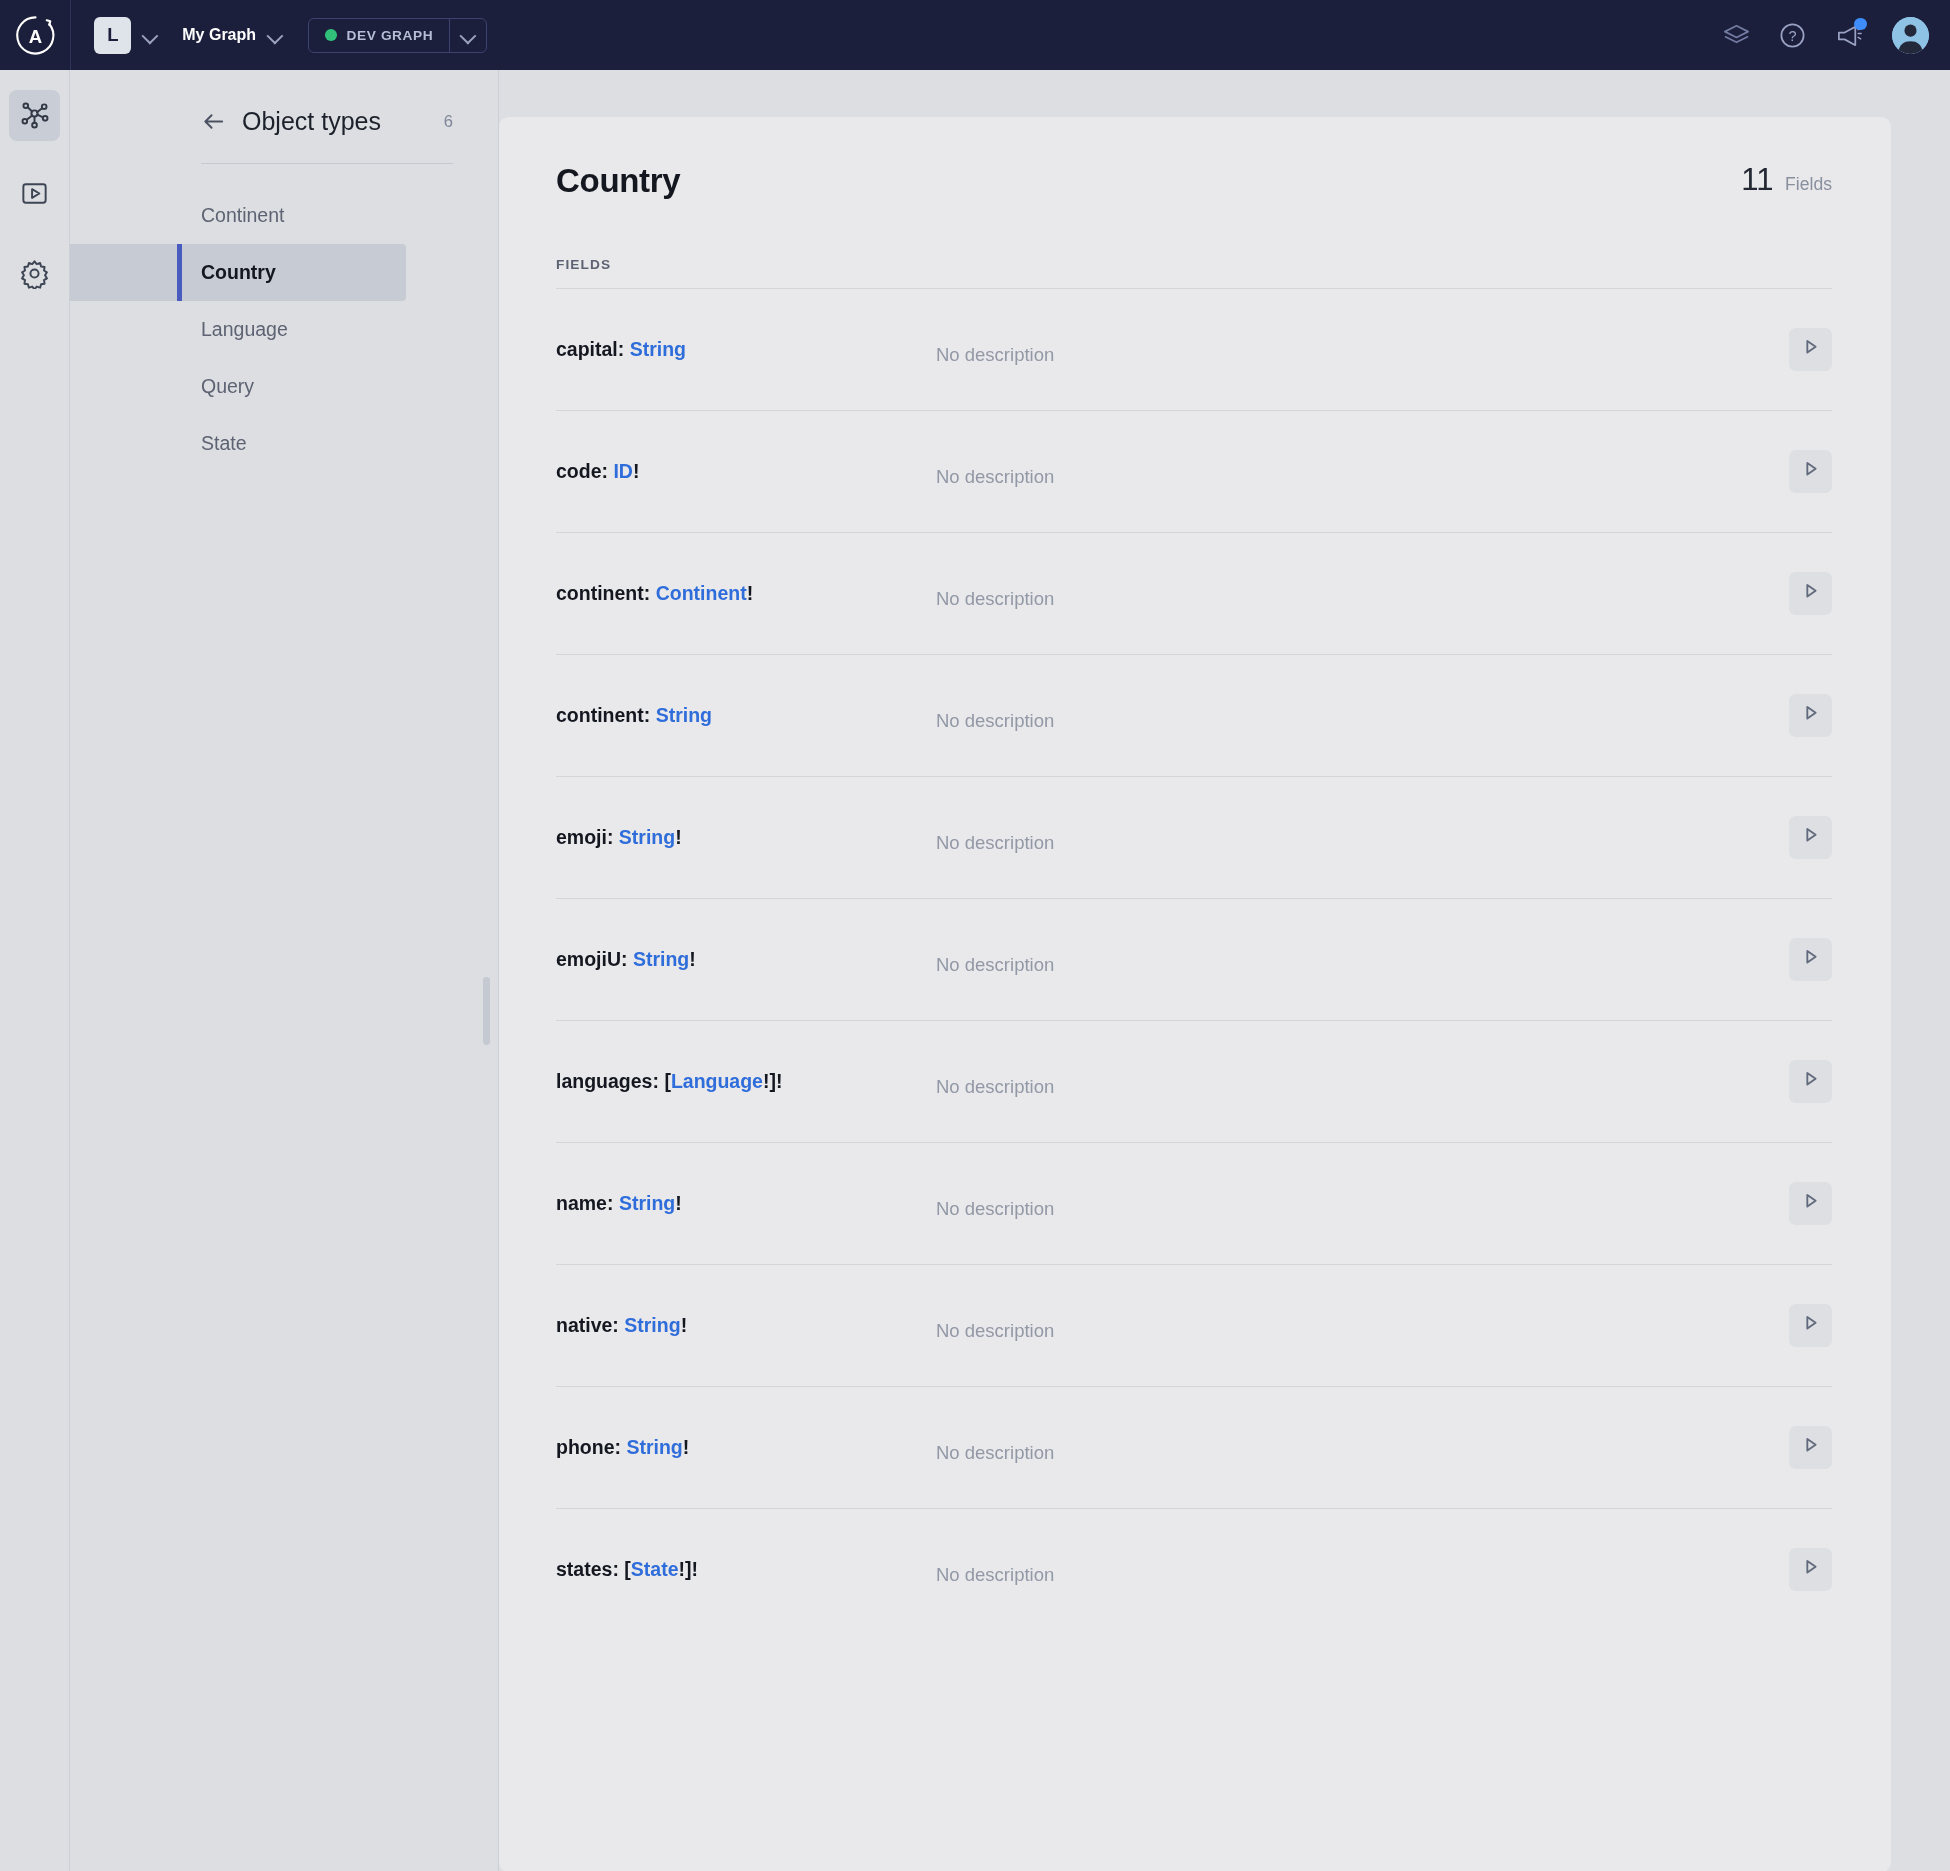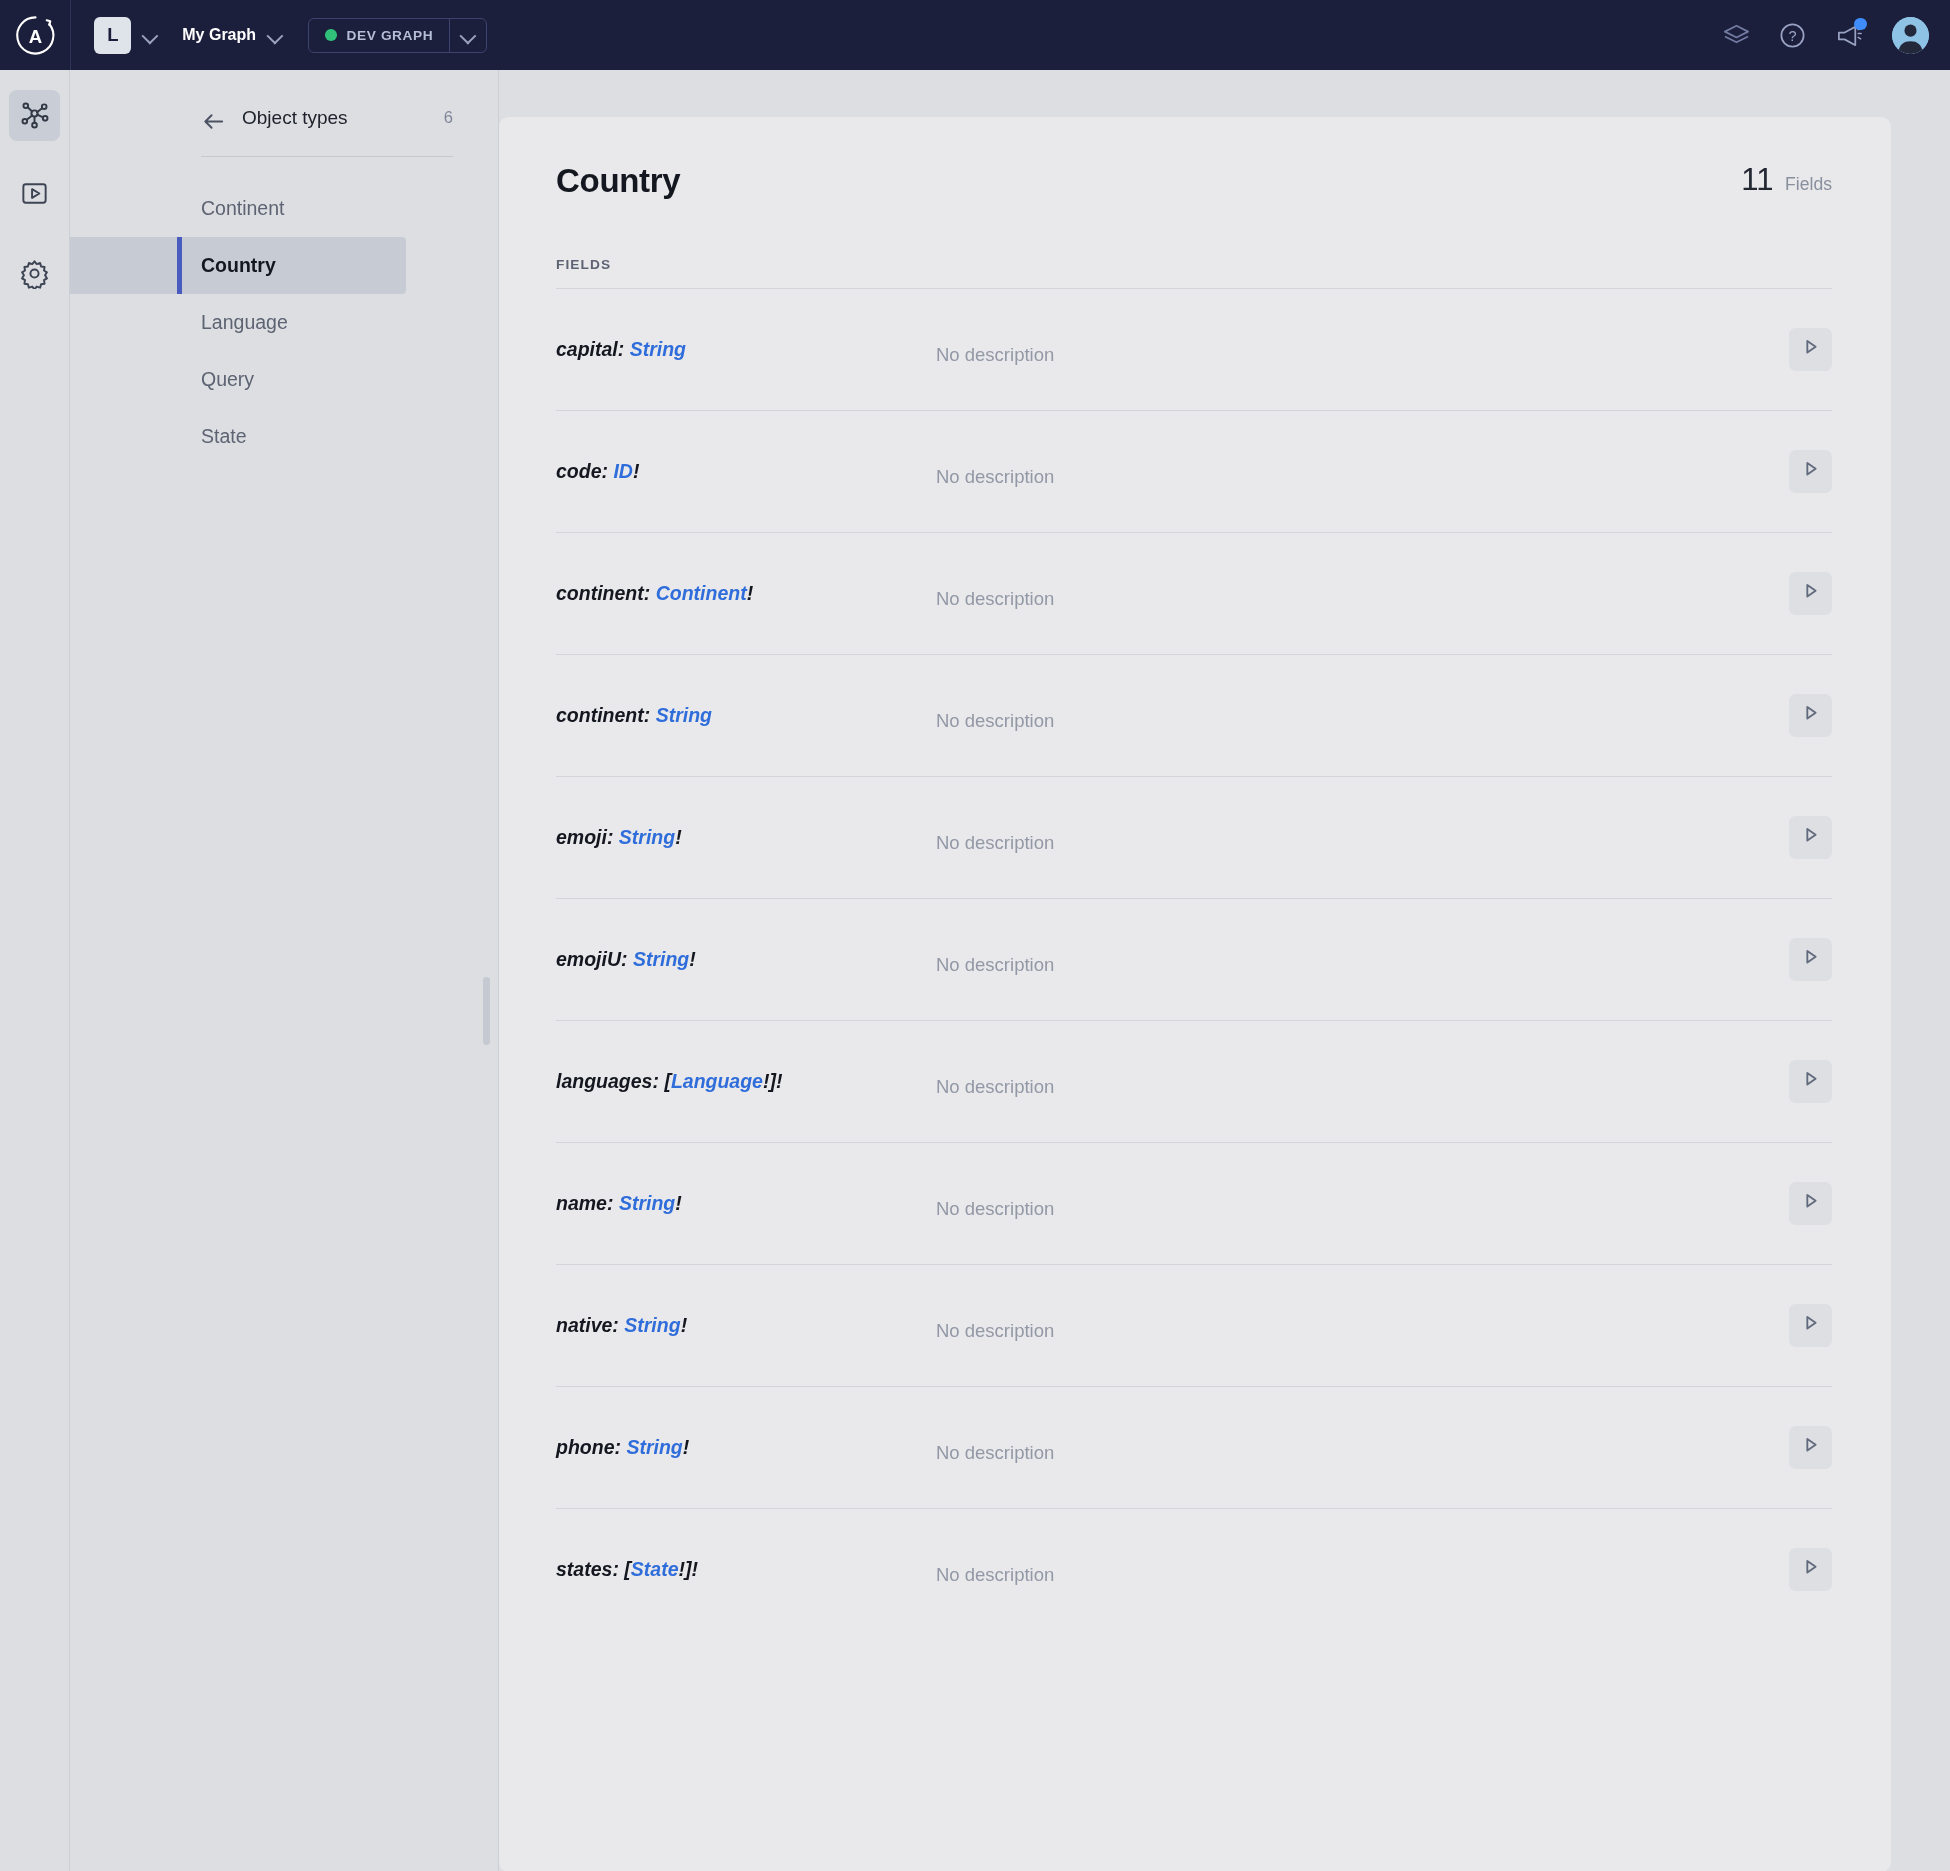--- a/index.html
+++ b/index.html
@@ -151,21 +151,21 @@
   .typelist-head {
     display: flex; align-items: center;
     padding: 0 45px 0 131px;
     position: relative;
   }
   .back-arrow {
     position: absolute; left: 131px; top: 2px;
     width: 25px; height: 25px; cursor: pointer;
   }
   .tl-title {
-    font-size: 19px; color: #1c212b; margin-left: 41px;
+    font-size: 25px; color: #1c212b; margin-left: 41px;
     white-space: nowrap;
   }
   .tl-count {
     margin-left: auto; font-size: 16.6px; color: #80879a;
   }
   .tl-rule {
     margin: 27px 45px 0 131px; height: 1px; background: #c4c8d0;
   }
   .tl-items { margin-top: 23.4px; }
   .tl-item {
@@ -222,21 +222,21 @@
     color: #5d6373;
   }
   .fields-table { margin-top: 15.6px; }
   .field-row {
     display: flex; align-items: center;
     height: 122px;
     border-top: 1px solid #d3d5da;
   }
   .field-sig {
     width: 380px; flex: 0 0 380px;
-    font-size: 19.5px; color: #14171f; font-weight: bold; font-style: italic;
+    font-size: 19.5px; color: #14171f; font-weight: bold;
   }
   .field-sig .tref { color: #2f6ddb; }
   .field-sig .punc { color: #14171f; }
   .field-desc {
     flex: 1; font-size: 18.5px; color: #9298a5; margin-top: 12px;
   }
   .run-btn {
     width: 43px; height: 43px; border-radius: 6.8px;
     background: #dddfe3;
     display: flex; align-items: center; justify-content: center;

